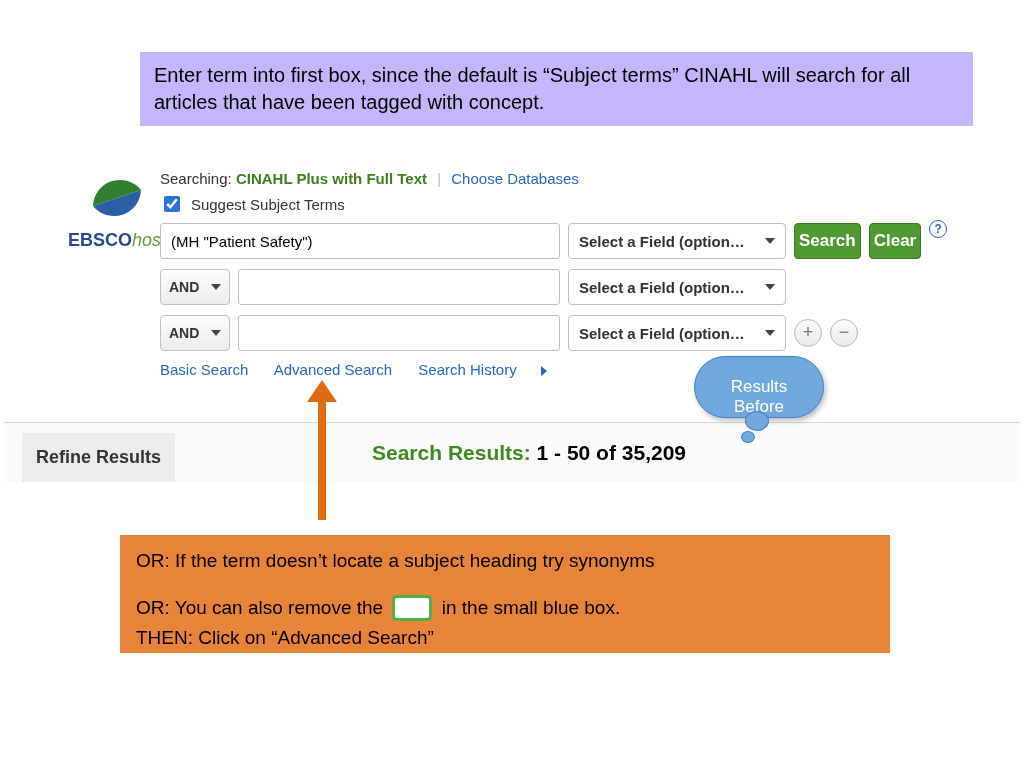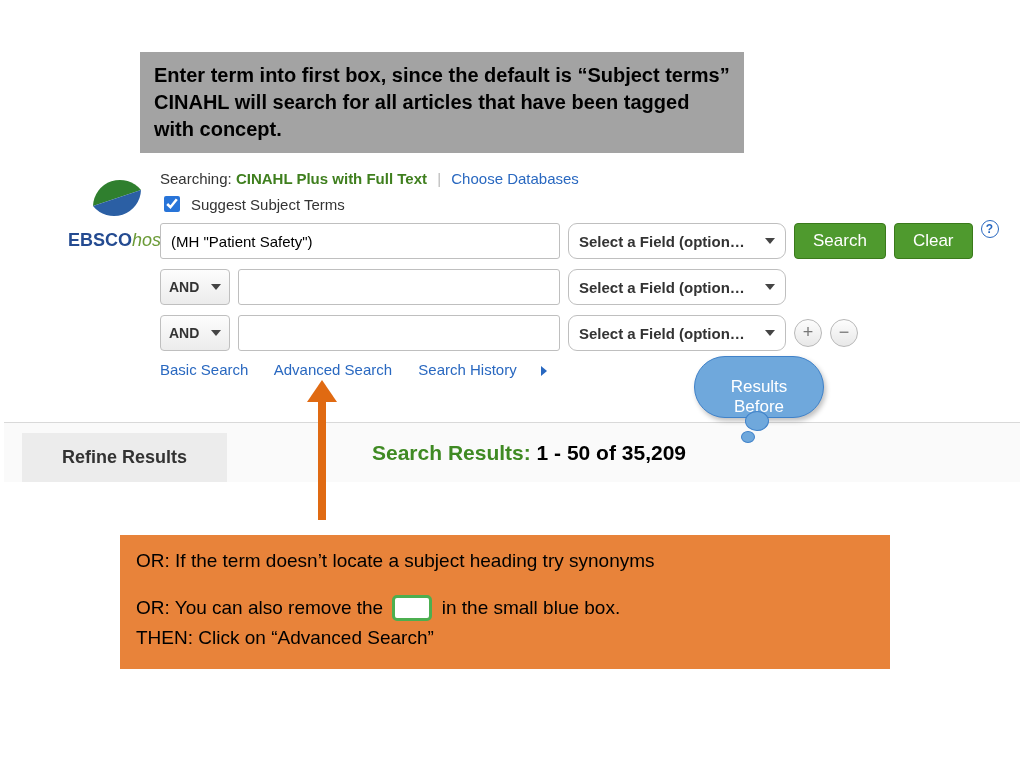--- a/index.html
+++ b/index.html
@@ -11,35 +11,34 @@
     color: #333;
     background: #fff;
     width: 1024px;
     height: 768px;
     position: relative;
   }
   .callout-top {
     position: absolute;
     left: 140px;
     top: 52px;
-    width: 604px;
-    background: #a3a3a3;
+    width: 833px;
+    background: #c4b5fd;
     padding: 10px 14px;
     font-size: 20px;
     line-height: 1.35;
     color: #000;
-    font-weight: bold;
   }
   .callout-bottom {
     position: absolute;
     left: 120px;
     top: 535px;
     width: 770px;
     background: #e8833a;
-    padding: 12px 16px 16px 16px;
+    padding: 12px 16px 0 16px;
     font-size: 19px;
     line-height: 1.5;
     color: #000;
   }
   .callout-bottom p { margin: 0 0 18px 0; }
   .callout-bottom .nomargin { margin-bottom: 2px; }
   .green-empty-box {
     display: inline-block;
     width: 40px;
     height: 26px;
@@ -125,37 +124,37 @@
     background: #fff;
   }
   .field-dd {
     display: flex;
     align-items: center;
     justify-content: space-between;
     width: 218px;
     height: 36px;
     padding: 0 10px;
     border: 1px solid #bfbfbf;
-    border-radius: 9px;
+    border-radius: 4px;
     background: #fff;
     font-size: 15px;
     font-weight: bold;
     color: #333;
     white-space: nowrap;
     overflow: hidden;
   }
   .green-btn {
     height: 36px;
-    padding: 0 18px;
+    padding: 0 4px;
     border: 1px solid #3a7a1b;
     border-radius: 4px;
     background: #4f9a2e;
     color: #fff;
     font-size: 17px;
-    font-weight: normal;
+    font-weight: bold;
   }
   .help-circle {
     width: 18px; height: 18px;
     border: 1px solid #2968c0;
     border-radius: 50%;
     color: #2968c0;
     font-size: 12px;
     line-height: 17px;
     text-align: center;
     font-weight: bold;
@@ -193,21 +192,21 @@
     left: 4px;
     top: 422px;
     width: 1016px;
     border-top: 1px solid #d9d9d9;
     background: #fafafa;
     padding: 0;
   }
   .refine-box {
     display: inline-block;
     background: #ececec;
-    padding: 14px 40px;
+    padding: 14px 14px;
     font-size: 18px;
     font-weight: bold;
     color: #333;
     margin: 10px 0 0 18px;
   }
   .results-text {
     position: absolute;
     left: 368px;
     top: 18px;
     font-size: 21px;

